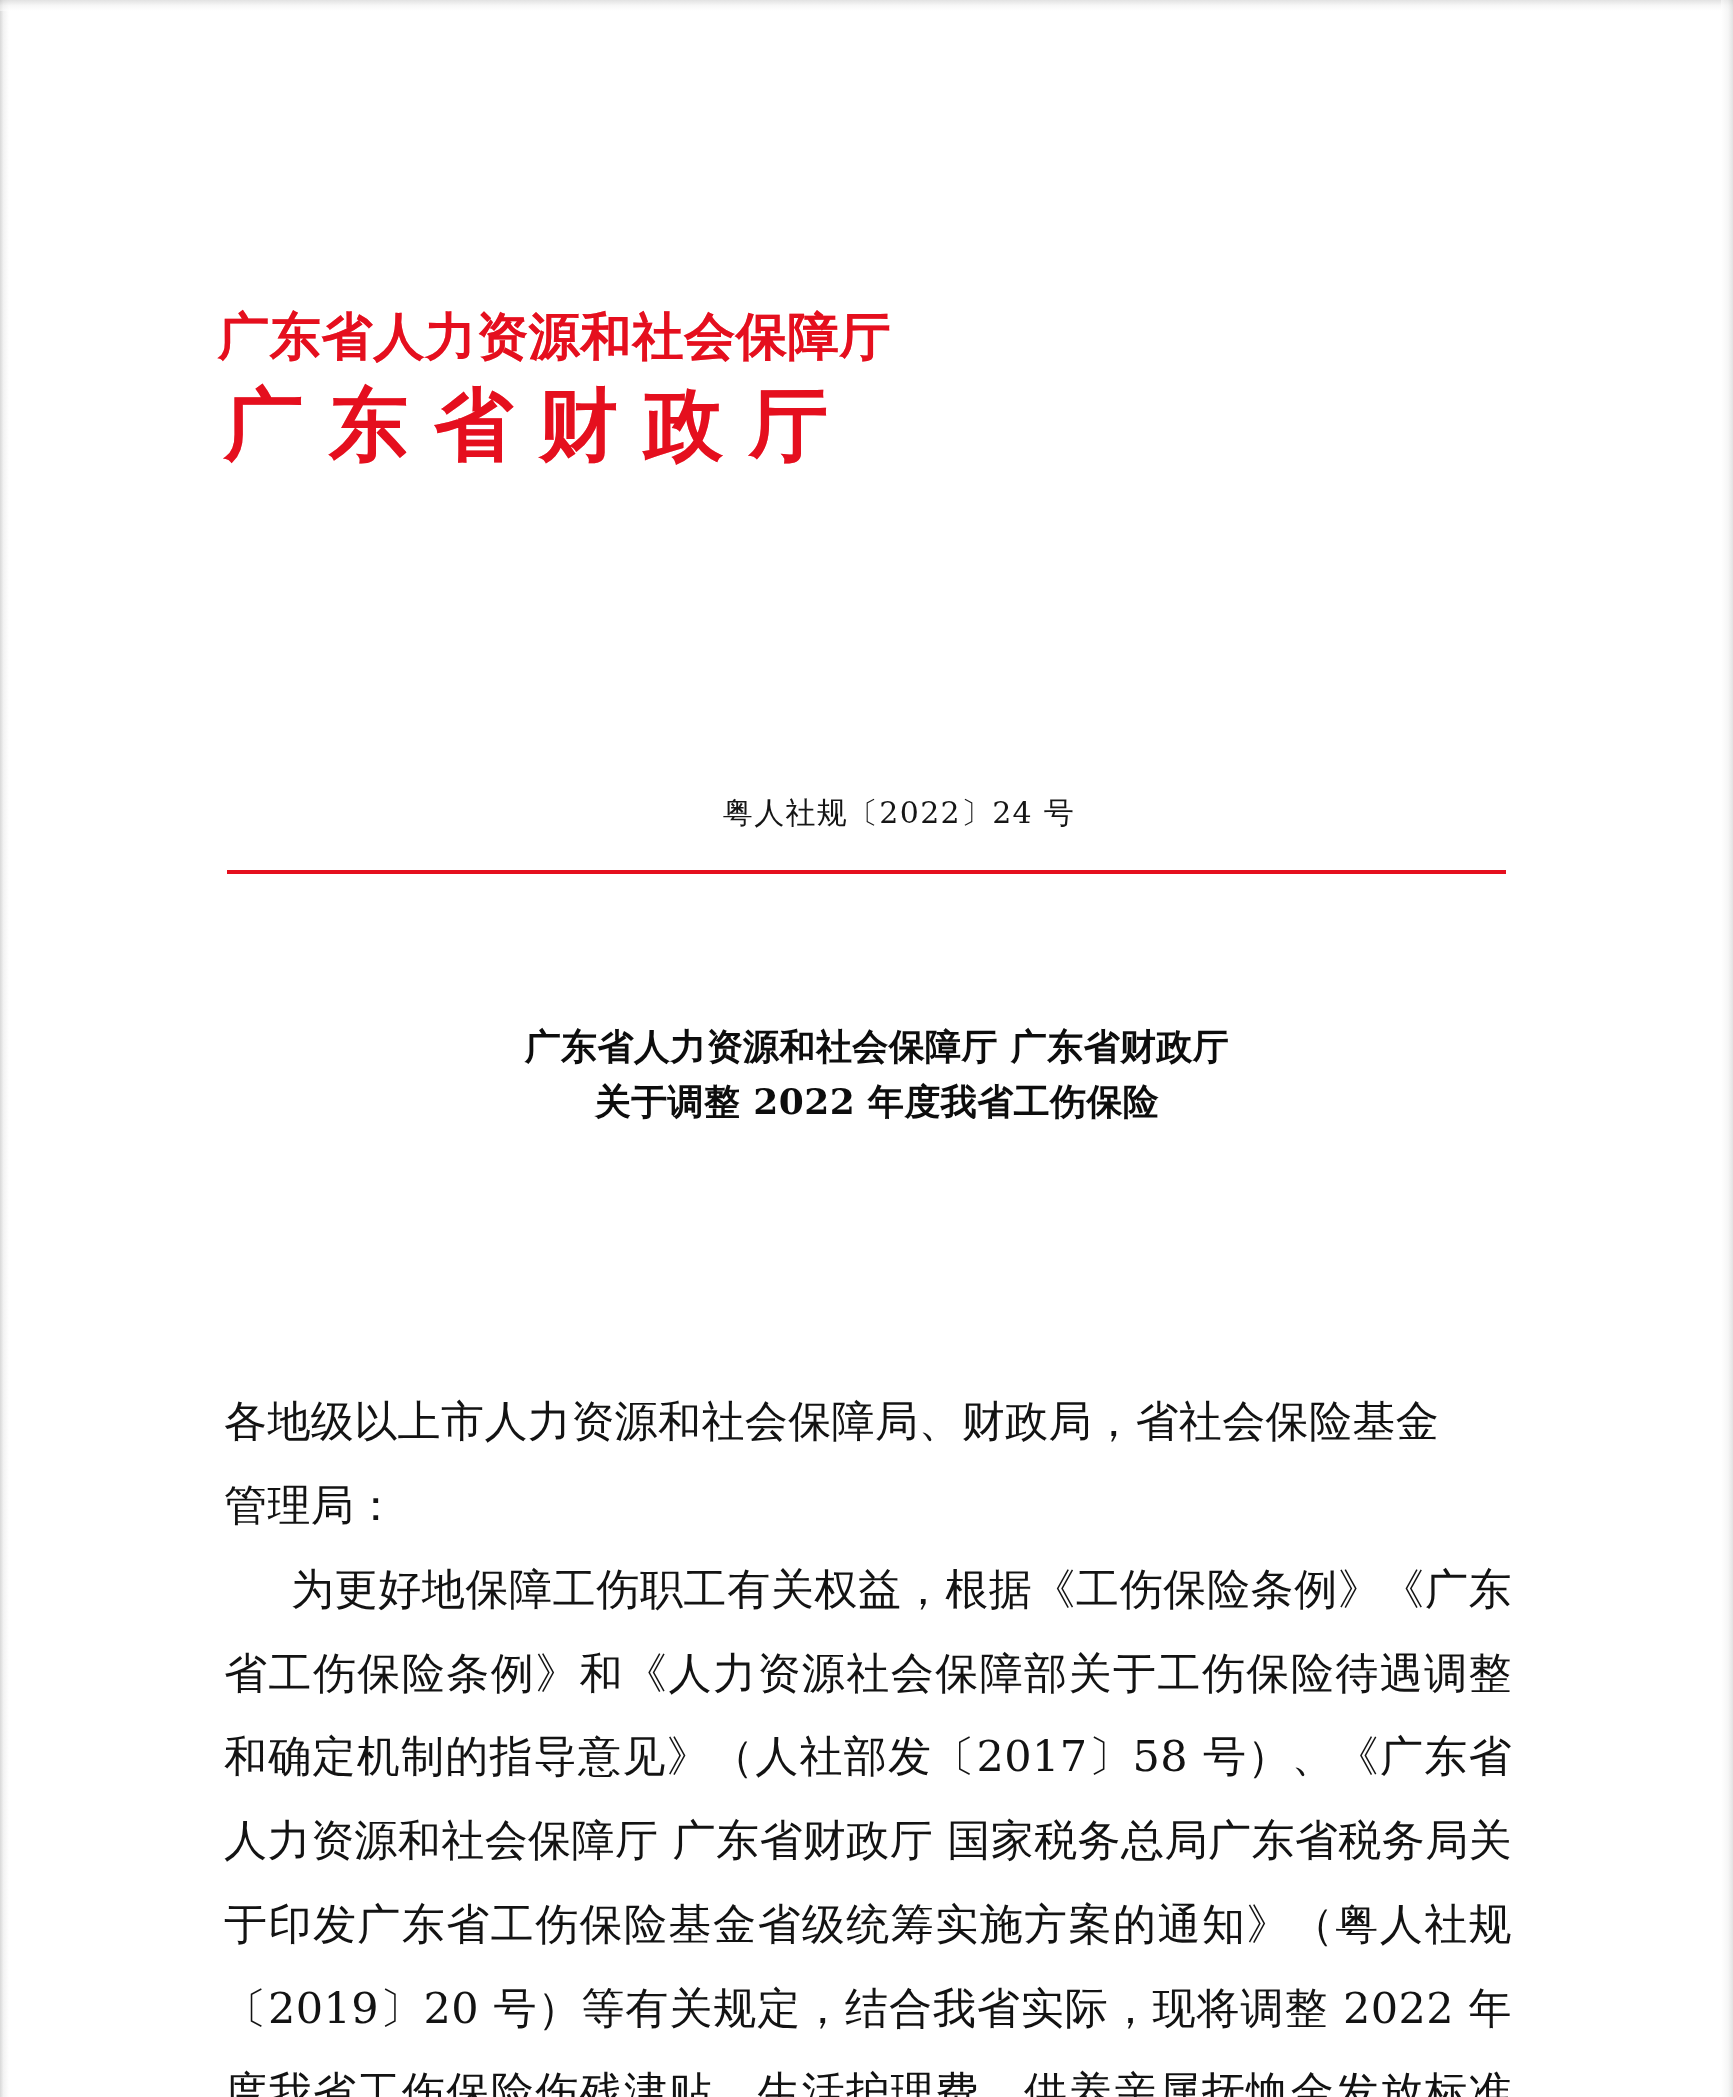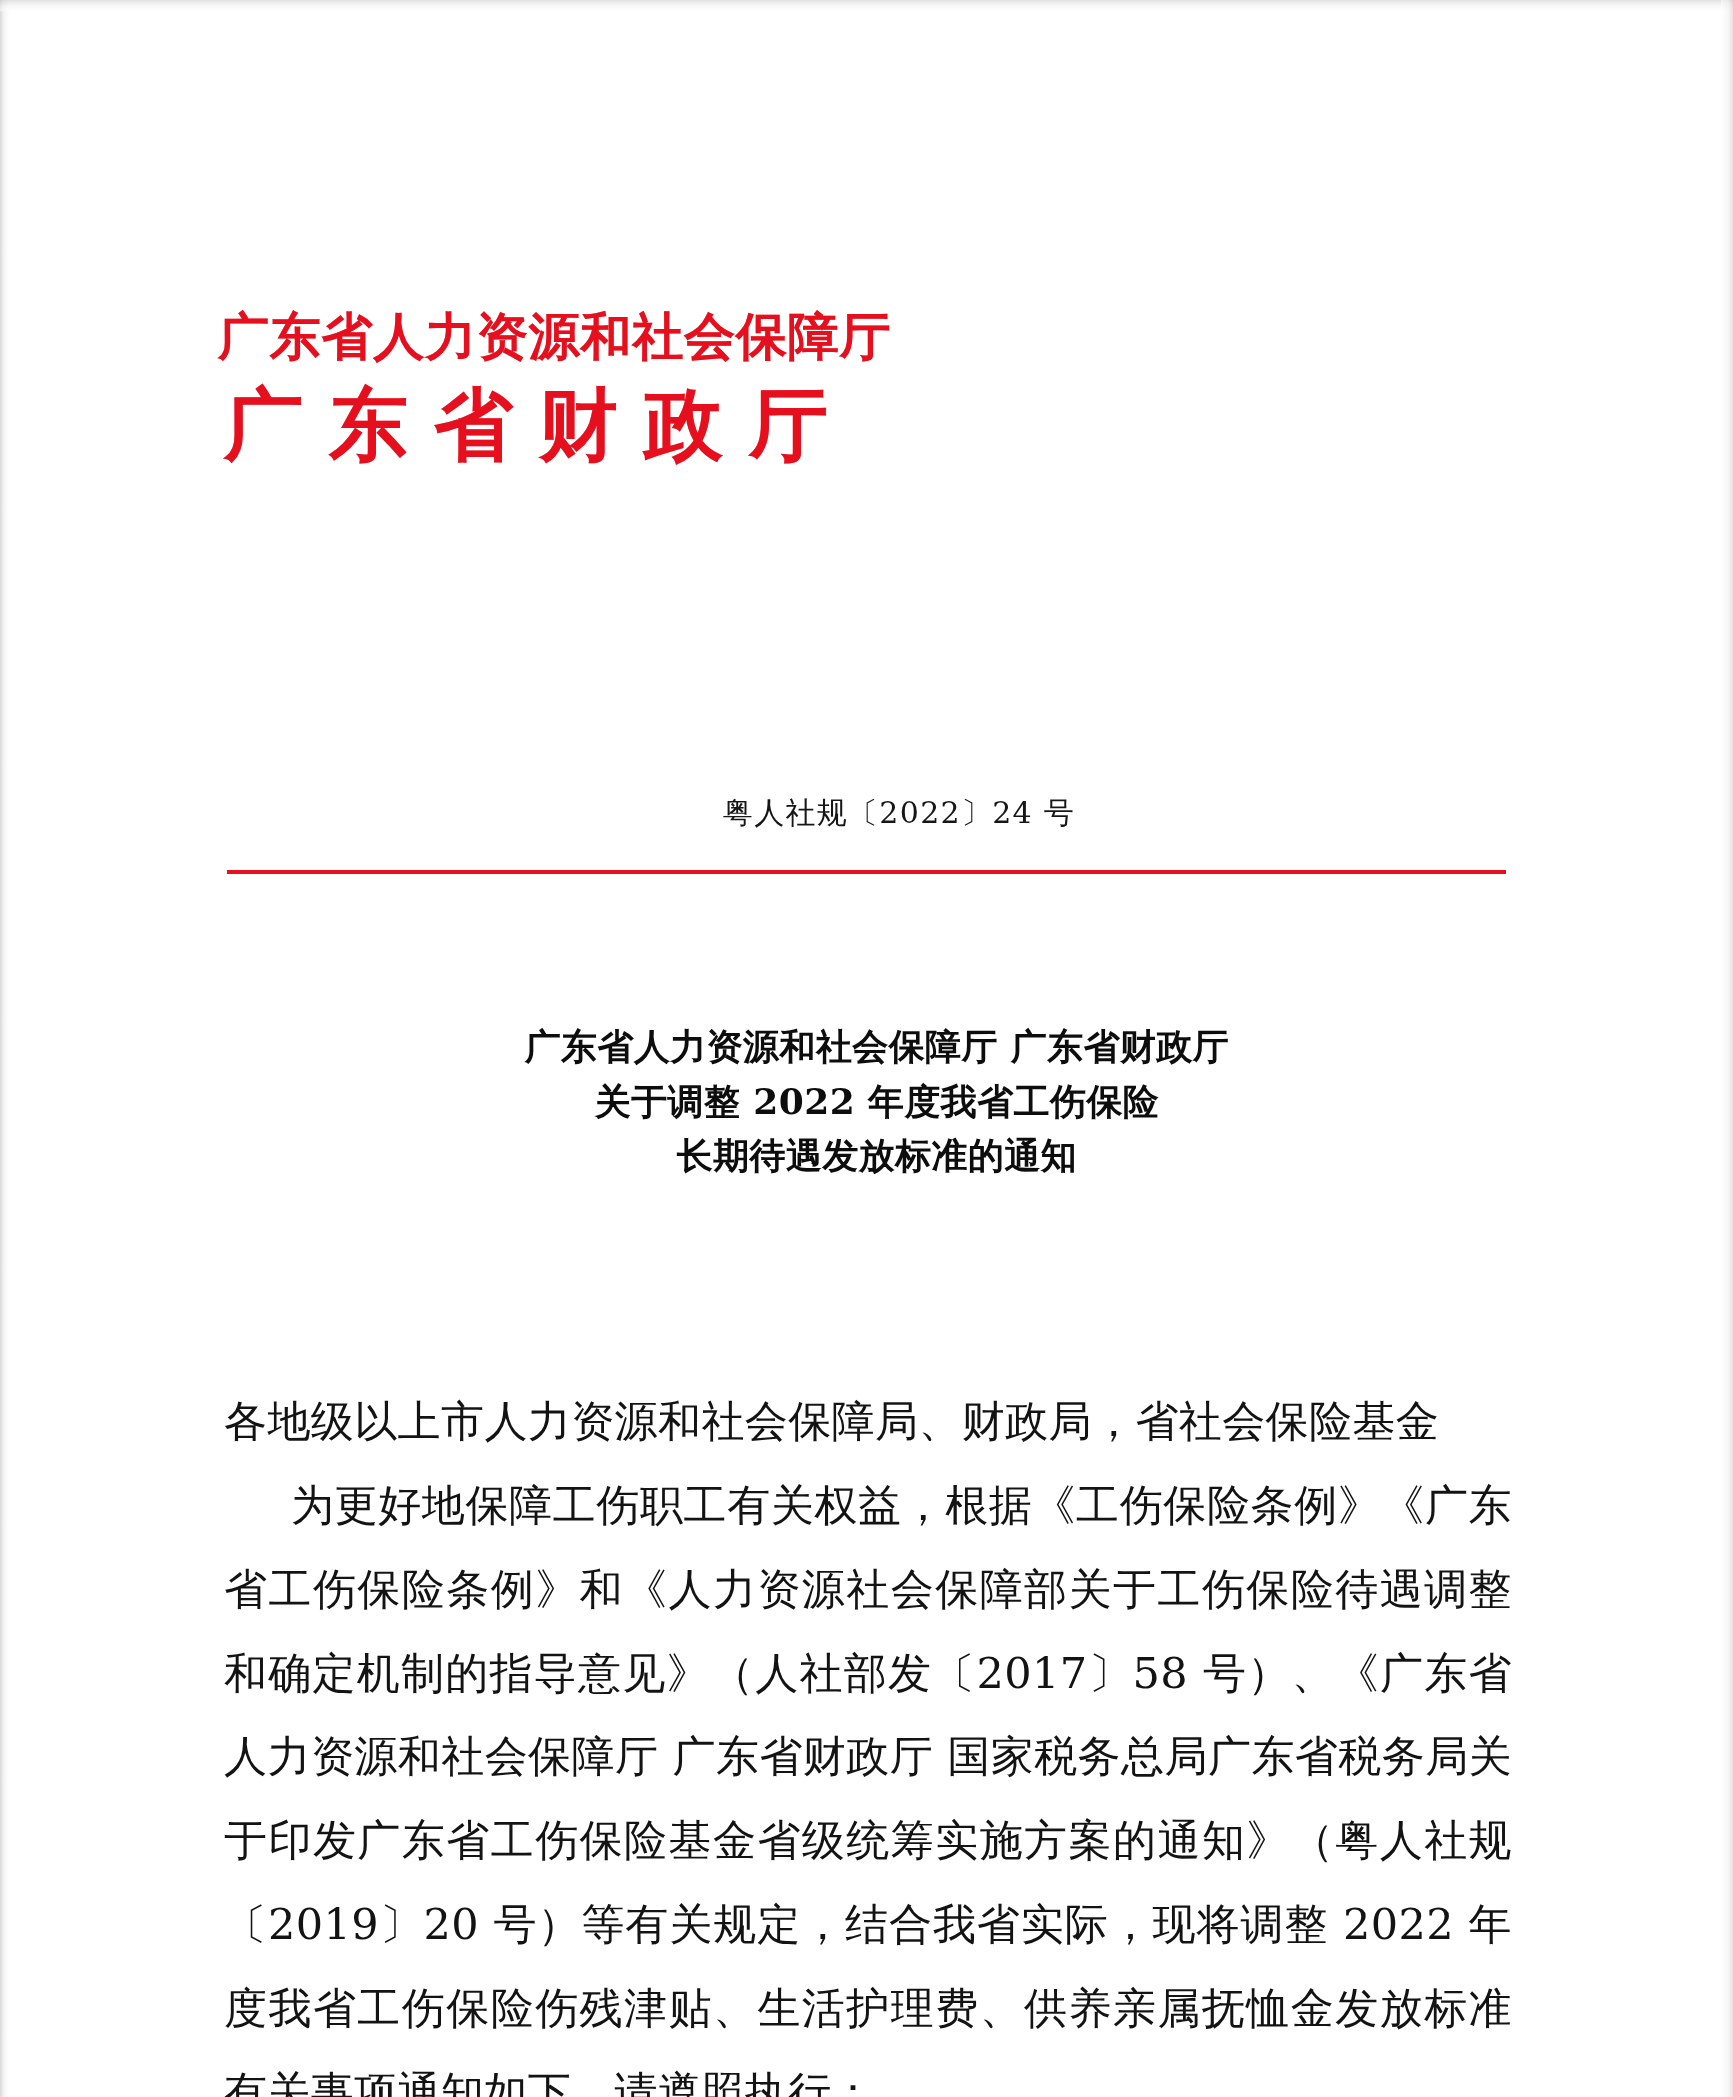--- a/index.html
+++ b/index.html
@@ -157,23 +157,23 @@
       </div>
     </div>
 
     <div class="docnum">粤人社规〔2022〕24 号</div>
 
     <div class="red-rule"></div>
 
     <div class="title-block">
       <div>广东省人力资源和社会保障厅 广东省财政厅</div>
       <div>关于调整 2022 年度我省工伤保险</div>
-      <div>长期待遇发放标准的通知</div>
     </div>
 
     <div class="body-block">
       <p>各地级以上市人力资源和社会保障局、财政局，省社会保险基金</p>
+      <p>管理局：</p>
       <p class="indent">为更好地保障工伤职工有关权益，根据《工伤保险条例》《广东省工伤保险条例》和《人力资源社会保障部关于工伤保险待遇调整和确定机制的指导意见》（人社部发〔2017〕58 号）、《广东省人力资源和社会保障厅 广东省财政厅 国家税务总局广东省税务局关于印发广东省工伤保险基金省级统筹实施方案的通知》（粤人社规〔2019〕20 号）等有关规定，结合我省实际，现将调整 2022 年度我省工伤保险伤残津贴、生活护理费、供养亲属抚恤金发放标准有关事项通知如下，请遵照执行：</p>
     </div>
 
   </div>
 </div>
 
 
 </body></html>

